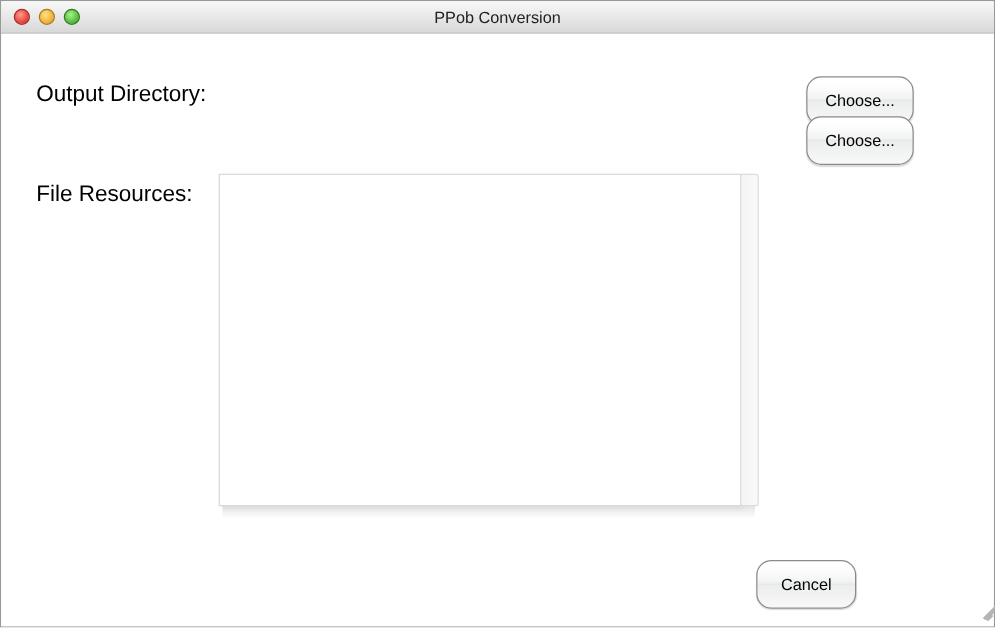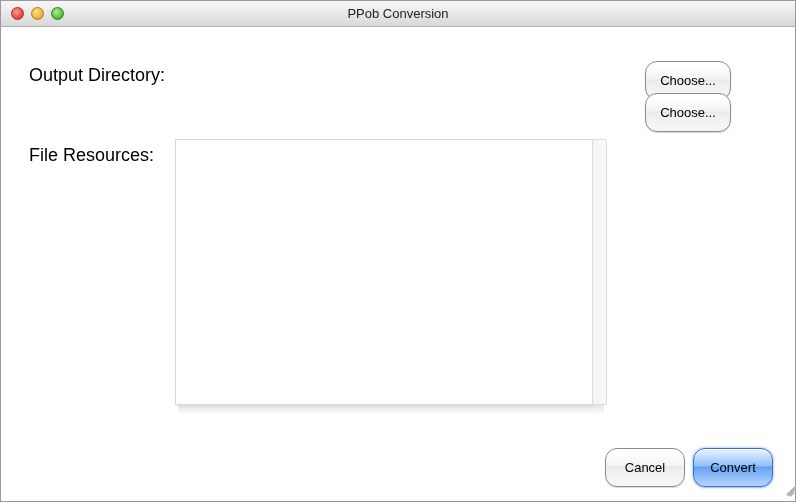--- a/index.html
+++ b/index.html
@@ -185,19 +185,18 @@
     <button class="aqua-btn btn-choose1">Choose...</button>
     <button class="aqua-btn btn-choose2">Choose...</button>
 
     <div class="listbox-wrap">
       <div class="listbox"></div>
       <div class="scrollbar-v"></div>
       <div class="listbox-shadow-b"></div>
     </div>
 
     <button class="aqua-btn btn-cancel">Cancel</button>
-    <button class="aqua-btn aqua-btn-default btn-convert">Convert</button>
 
     <div class="resize-grip">
         <span></span>
       </div>
   </div>
 </div>
 
 </body></html>

